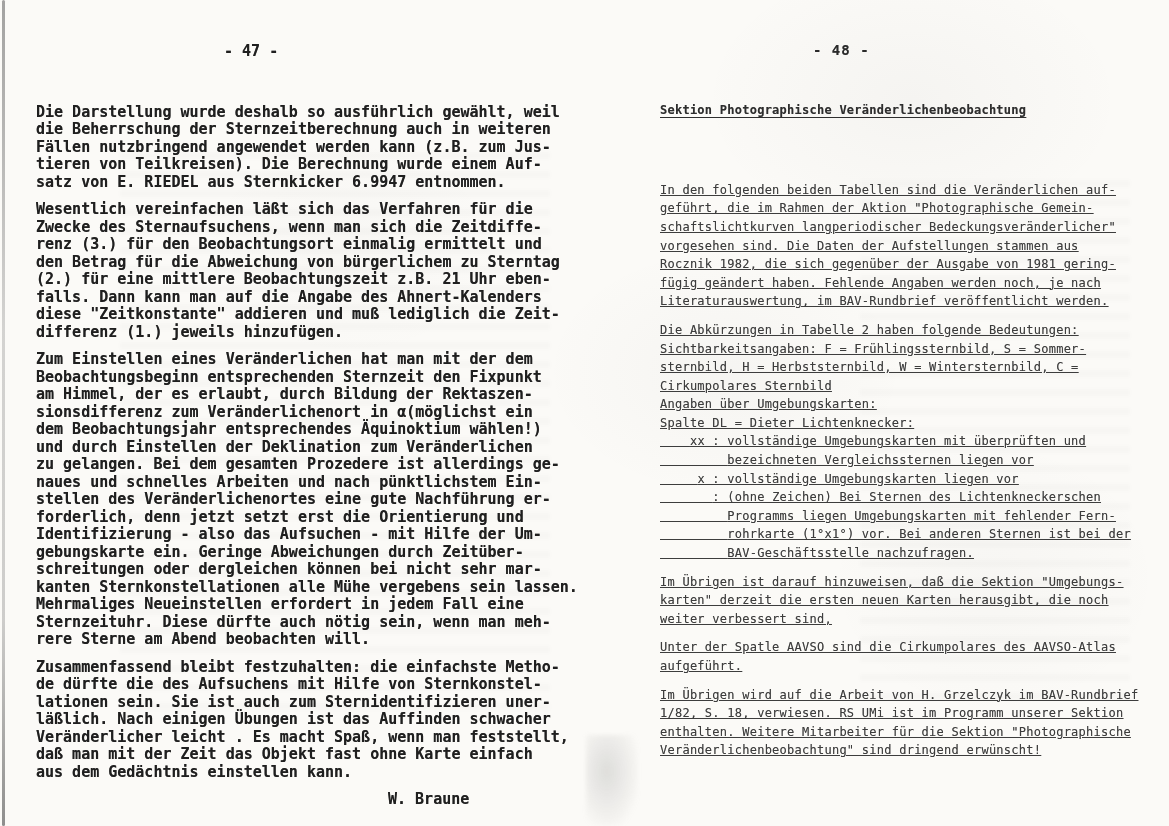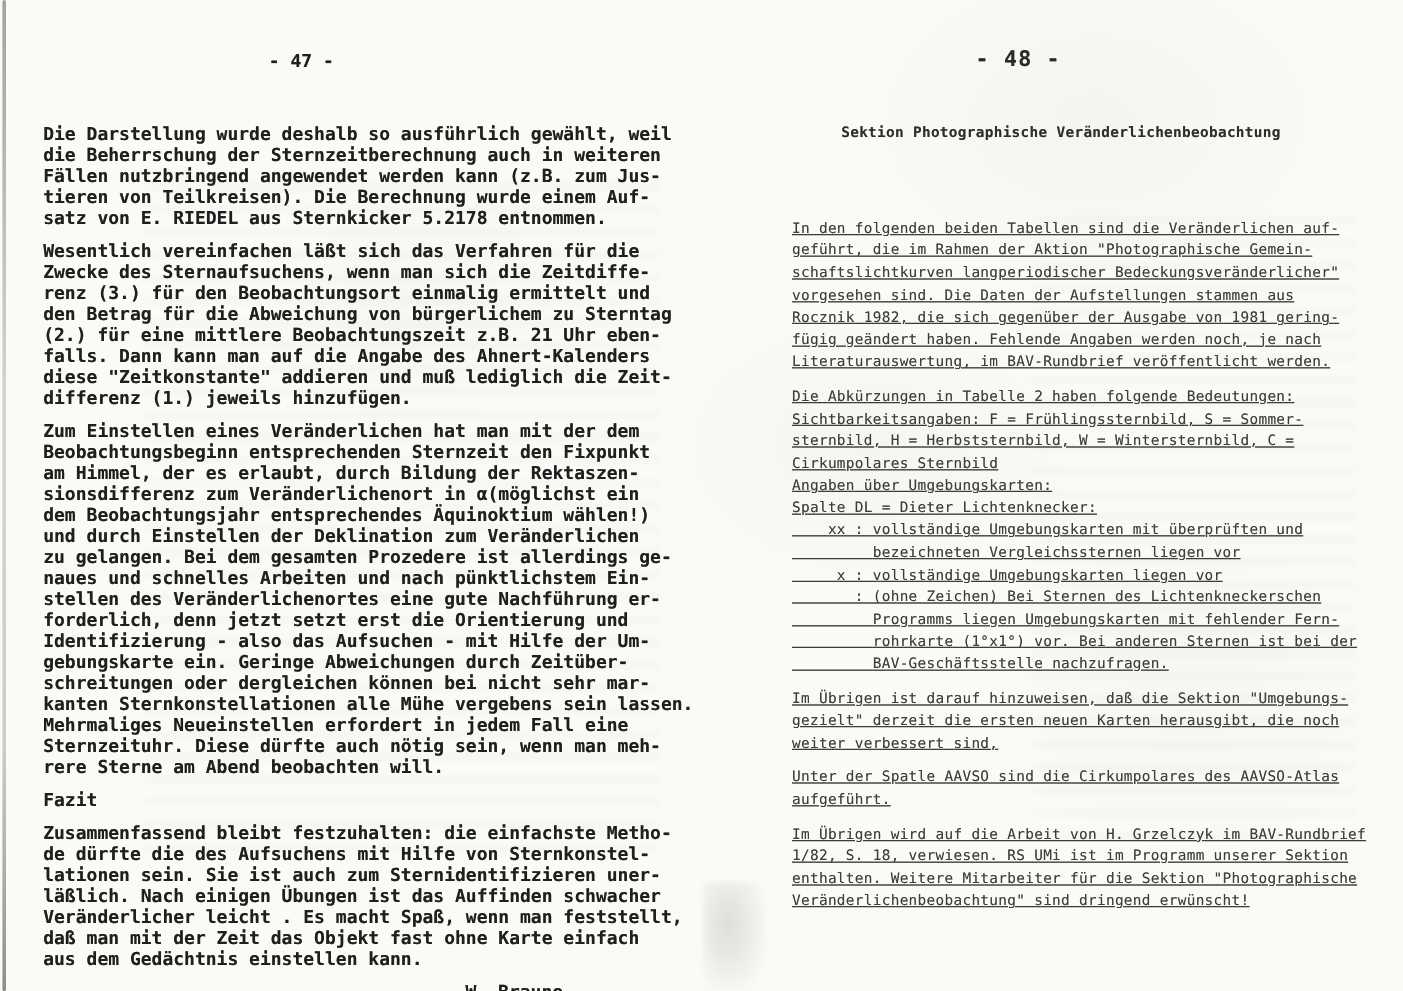--- a/index.html
+++ b/index.html
@@ -80,50 +80,50 @@
     color: #3d3d3d;
     font-size: 12px;
     line-height: 18.6px;
     font-weight: 500;
     letter-spacing: 0.25px;
     text-shadow: 0 0 0.4px rgba(60,60,60,0.45);
   }
   .pn-right {
     margin-left: 153px;
     margin-bottom: 4px;
-    font-size: 18px;
+    font-size: 14px;
     font-weight: 700;
     color: #2a2a2a;
     letter-spacing: 1px;
   }
   .section-heading {
     color: #2e2e2e;
     font-weight: 700;
+    text-decoration: underline;
     text-underline-offset: 3px;
     margin-bottom: 24px;
-    margin-left: 41px;
   }
   .page-right .block { margin-bottom: 10px; text-decoration: underline; }
 </style>
 </head>
 <body>
 
 <div class="scan">
   <div class="ghost ghost-left"></div>
   <div class="ghost ghost-right"></div>
   <div class="spine-shadow"></div>
   <div class="smudge"></div>
 
   <div class="page page-left">
     <div class="pn-left">- 47 -</div>
     <div class="blocks"><div class="block">Die Darstellung wurde deshalb so ausführlich gewählt, weil
 die Beherrschung der Sternzeitberechnung auch in weiteren
 Fällen nutzbringend angewendet werden kann (z.B. zum Jus-
 tieren von Teilkreisen). Die Berechnung wurde einem Auf-
-satz von E. RIEDEL aus Sternkicker 5.2178 entnommen.</div><div class="block">Wesentlich vereinfachen läßt sich das Verfahren für die
+satz von E. RIEDEL aus Sternkicker 6.9947 entnommen.</div><div class="block">Wesentlich vereinfachen läßt sich das Verfahren für die
 Zwecke des Sternaufsuchens, wenn man sich die Zeitdiffe-
 renz (3.) für den Beobachtungsort einmalig ermittelt und
 den Betrag für die Abweichung von bürgerlichem zu Sterntag
 (2.) für eine mittlere Beobachtungszeit z.B. 21 Uhr eben-
 falls. Dann kann man auf die Angabe des Ahnert-Kalenders
 diese "Zeitkonstante" addieren und muß lediglich die Zeit-
 differenz (1.) jeweils hinzufügen.</div><div class="block">Zum Einstellen eines Veränderlichen hat man mit der dem
 Beobachtungsbeginn entsprechenden Sternzeit den Fixpunkt
 am Himmel, der es erlaubt, durch Bildung der Rektaszen-
 sionsdifferenz zum Veränderlichenort in α(möglichst ein
@@ -132,21 +132,21 @@
 zu gelangen. Bei dem gesamten Prozedere ist allerdings ge-
 naues und schnelles Arbeiten und nach pünktlichstem Ein-
 stellen des Veränderlichenortes eine gute Nachführung er-
 forderlich, denn jetzt setzt erst die Orientierung und
 Identifizierung - also das Aufsuchen - mit Hilfe der Um-
 gebungskarte ein. Geringe Abweichungen durch Zeitüber-
 schreitungen oder dergleichen können bei nicht sehr mar-
 kanten Sternkonstellationen alle Mühe vergebens sein lassen.
 Mehrmaliges Neueinstellen erfordert in jedem Fall eine
 Sternzeituhr. Diese dürfte auch nötig sein, wenn man meh-
-rere Sterne am Abend beobachten will.</div><div class="block">Fazit</div><div class="block">Zusammenfassend bleibt festzuhalten: die einfachste Metho-
+rere Sterne am Abend beobachten will.</div><div class="block">Zusammenfassend bleibt festzuhalten: die einfachste Metho-
 de dürfte die des Aufsuchens mit Hilfe von Sternkonstel-
 lationen sein. Sie ist auch zum Sternidentifizieren uner-
 läßlich. Nach einigen Übungen ist das Auffinden schwacher
 Veränderlicher leicht . Es macht Spaß, wenn man feststellt,
 daß man mit der Zeit das Objekt fast ohne Karte einfach
 aus dem Gedächtnis einstellen kann.</div><div class="block sig-left">W. Braune</div></div>
   </div>
 
   <div class="page page-right">
     <div class="pn-right">- 48 -</div>
@@ -163,20 +163,20 @@
 Cirkumpolares Sternbild
 Angaben über Umgebungskarten:
 Spalte DL = Dieter Lichtenknecker:
     xx : vollständige Umgebungskarten mit überprüften und
          bezeichneten Vergleichssternen liegen vor
      x : vollständige Umgebungskarten liegen vor
        : (ohne Zeichen) Bei Sternen des Lichtenkneckerschen
          Programms liegen Umgebungskarten mit fehlender Fern-
          rohrkarte (1°x1°) vor. Bei anderen Sternen ist bei der
          BAV-Geschäftsstelle nachzufragen.</div><div class="block">Im Übrigen ist darauf hinzuweisen, daß die Sektion "Umgebungs-
-gezielt" derzeit die ersten neuen Karten herausgibt, die noch
+karten" derzeit die ersten neuen Karten herausgibt, die noch
 weiter verbessert sind,</div><div class="block">Unter der Spatle AAVSO sind die Cirkumpolares des AAVSO-Atlas
 aufgeführt.</div><div class="block">Im Übrigen wird auf die Arbeit von H. Grzelczyk im BAV-Rundbrief
 1/82, S. 18, verwiesen. RS UMi ist im Programm unserer Sektion
 enthalten. Weitere Mitarbeiter für die Sektion "Photographische
 Veränderlichenbeobachtung" sind dringend erwünscht!</div></div>
   </div>
 </div>
 
 </body></html>

